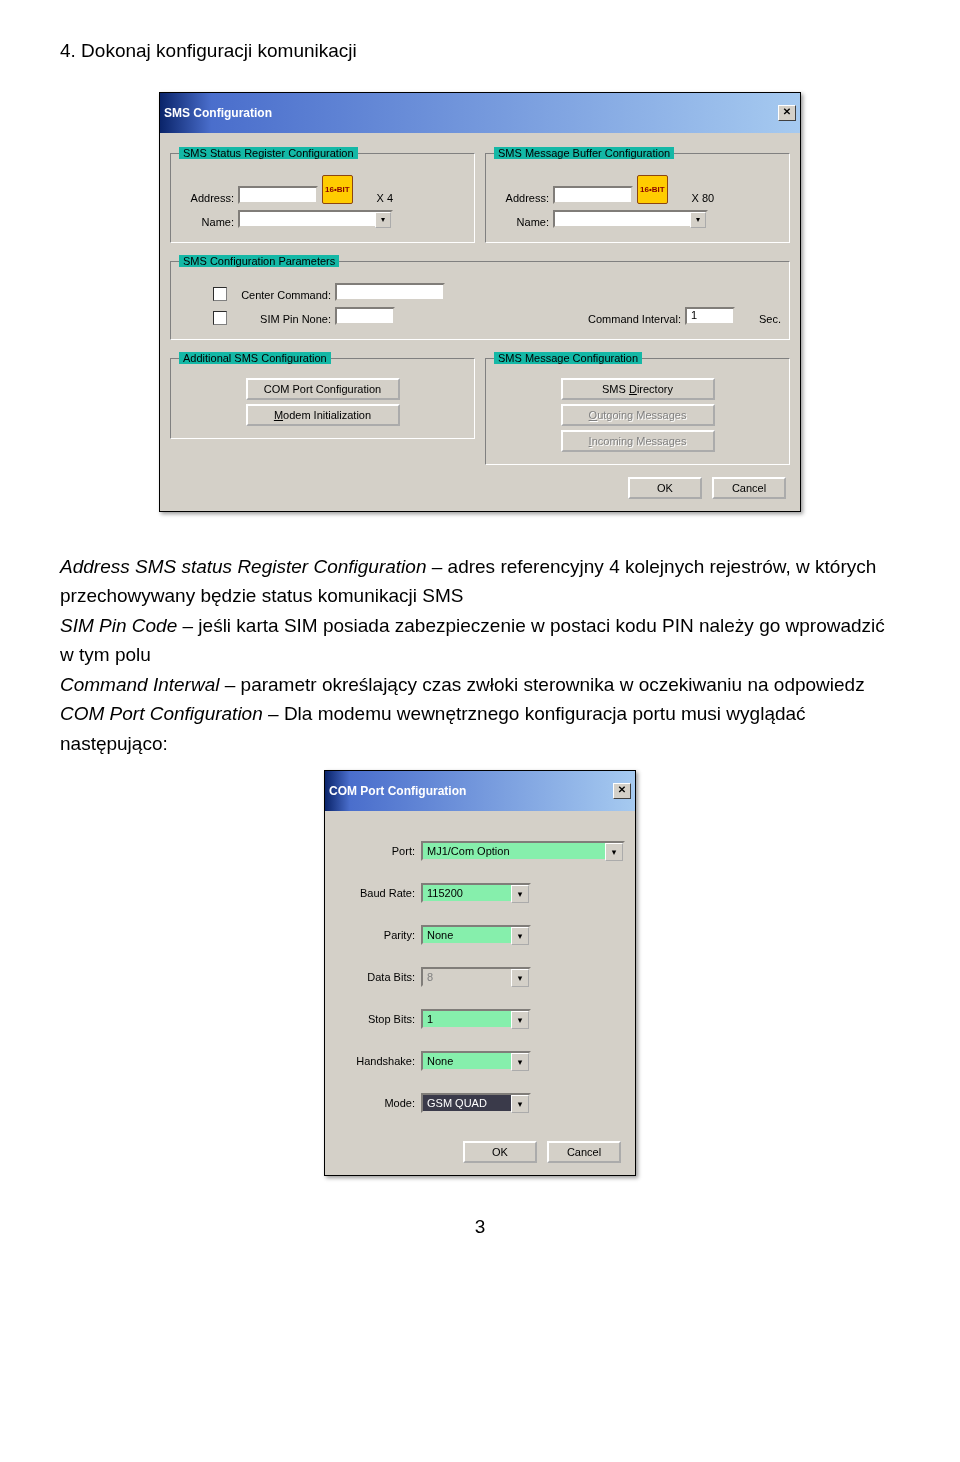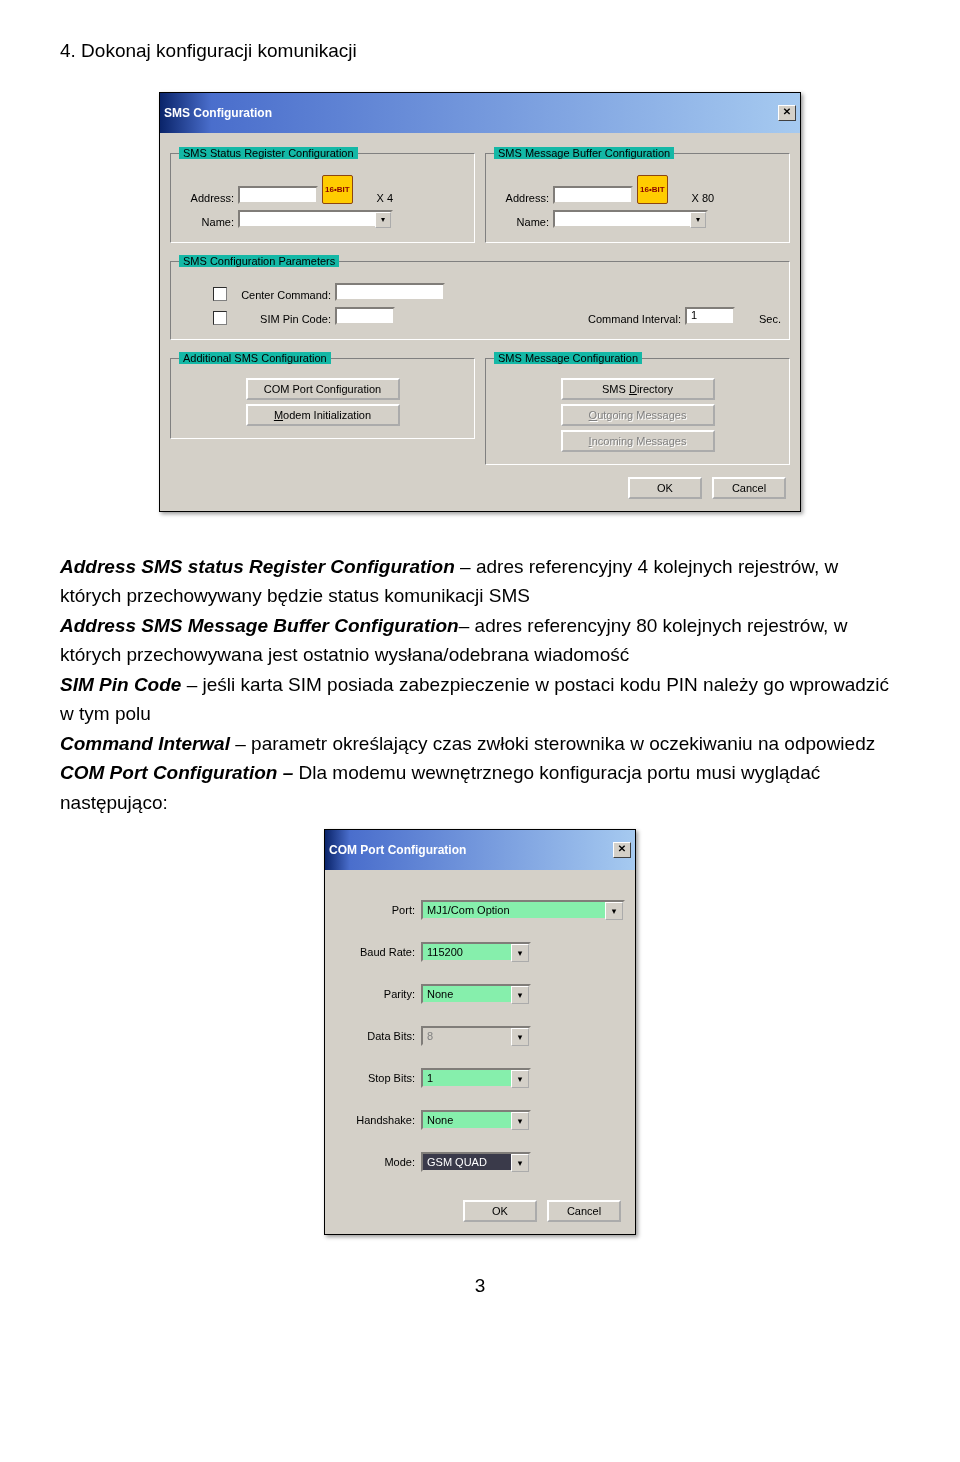--- a/index.html
+++ b/index.html
@@ -132,21 +132,21 @@
   .btn-row .win-btn { width: 70px; margin:0; }
   .chk {
     width:12px; height:12px;
     border:1px inset #808080;
     background:#fff;
     display:inline-block;
   }
   
   .para { line-height: 1.55; margin: 24px 0 0 0; }
   .para p { margin: 0; }
-  .para b, .para i { font-style: italic; font-weight: bold; }
+  .para b, .para i { font-style: italic; font-weight: normal; }
   .page-num { text-align:center; margin-top: 30px; font-size: 19px; }
   
   .srow { display:flex; align-items:center; margin:22px 0; gap:6px; }
   .srow label { width:80px; text-align:right; }
   .sselect {
     flex:1;
     background:#86efac;
     border:2px inset #d4d0c8;
     height:20px;
     box-sizing:border-box;
@@ -217,21 +217,21 @@
       <legend>SMS Configuration Parameters</legend>
       <div class="form-line wide">
         <span style="width:30px"></span>
         <span class="chk"></span>
         <label style="width:100px;text-align:right">Center Command:</label>
         <div class="win-input med"></div>
       </div>
       <div class="form-line wide">
         <span style="width:30px"></span>
         <span class="chk"></span>
-        <label style="width:100px;text-align:right">SIM Pin Code:</label>
+        <label style="width:100px;text-align:right">SIM Pin None:</label>
         <div class="win-input" style="width:60px"></div>
         <span style="flex:1"></span>
         <label style="width:auto">Command Interval:</label>
         <div class="win-input" style="width:50px;padding-left:4px">1</div>
         <span class="suffix">Sec.</span>
       </div>
     </fieldset>
 
     <div class="row2">
       <div class="col">
@@ -253,21 +253,20 @@
 
     <div class="btn-row">
       <div class="win-btn">OK</div>
       <div class="win-btn">Cancel</div>
     </div>
   </div>
 </div>
 
 <div class="para">
   <p><b>Address SMS status Register Configuration</b><span> – adres referencyjny 4 kolejnych rejestrów, w których przechowywany będzie status komunikacji SMS</span></p>
-  <p><b>Address SMS Message Buffer Configuration</b><span>– adres referencyjny 80 kolejnych rejestrów, w których przechowywana jest ostatnio wysłana/odebrana wiadomość</span></p>
   <p><b>SIM Pin Code</b><span> – jeśli karta SIM posiada zabezpieczenie w postaci kodu PIN należy go wprowadzić w tym polu</span></p>
   <p><b>Command Interwal</b><span> – parametr określający czas zwłoki sterownika w oczekiwaniu na odpowiedz</span></p>
   <p><b>COM Port Configuration – </b><span>Dla modemu wewnętrznego konfiguracja portu musi wyglądać następująco:</span></p>
 </div>
 
 <div class="dialog small" style="margin-top:12px">
   <div class="titlebar">
     <span>COM Port Configuration</span>
     <div class="x">✕</div>
   </div>

